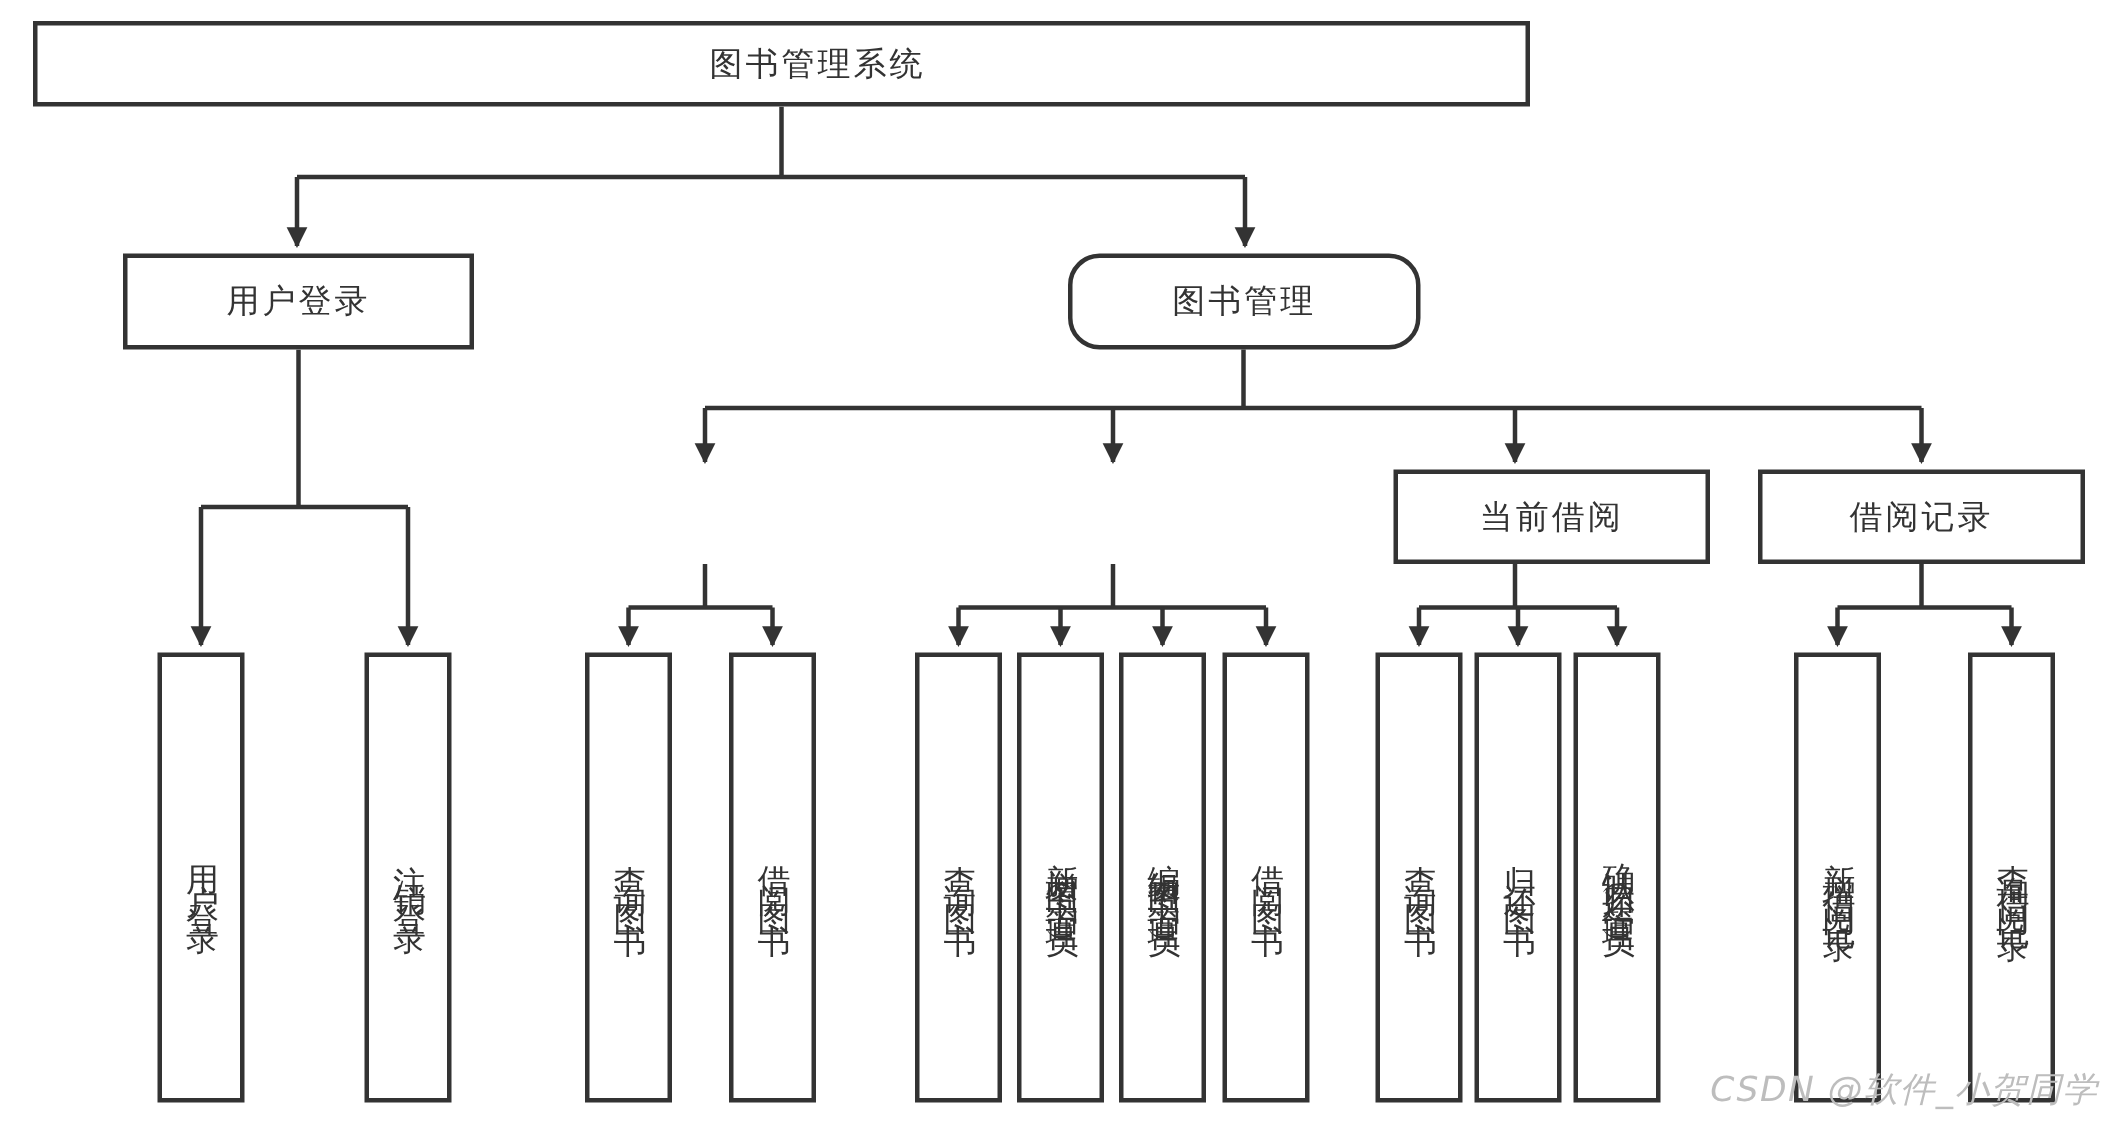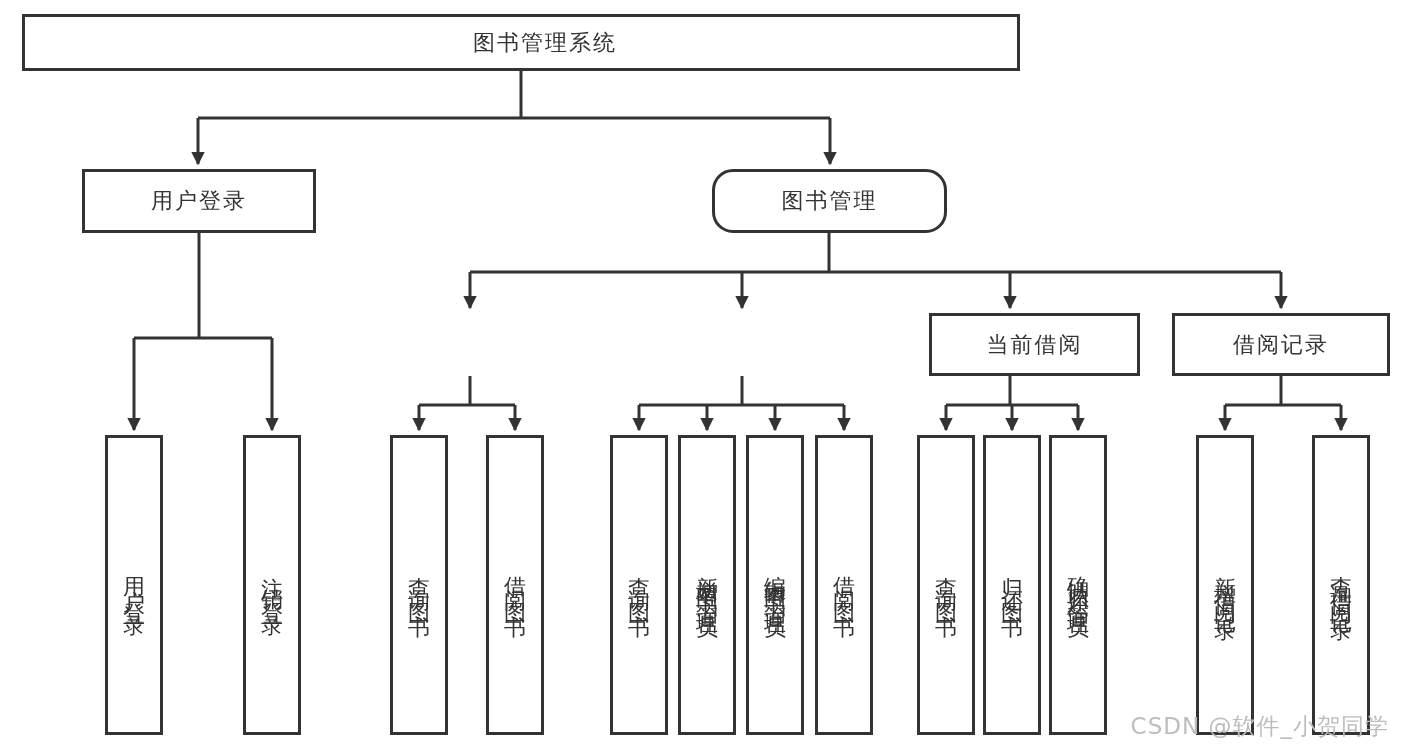--- a/index.html
+++ b/index.html
@@ -43,26 +43,27 @@
     text-orientation: mixed;
     white-space: nowrap;
     font-size: 22px;
     color: #333333;
   }
   .v-4 { letter-spacing: 13px; }
   .v-6 { letter-spacing: 9px; }
   .v-9 { letter-spacing: 6px; }
   .watermark {
     position: absolute;
-    right: 16px;
+    right: 6px;
     bottom: 5px;
     font-size: 23px;
     color: #bdbdbd;
     letter-spacing: 1px;
     white-space: nowrap;
+    font-style: italic;
   }
 </style>
 </head>
 <body>
 
 <div class="stage">
 
   <svg class="wires" width="1405" height="747" viewBox="0 0 1405 747" xmlns="http://www.w3.org/2000/svg">
     <defs>
       <marker id="arrow" viewBox="0 0 10 10" refX="9" refY="5" markerWidth="4.6" markerHeight="6" orient="auto-start-reverse">

